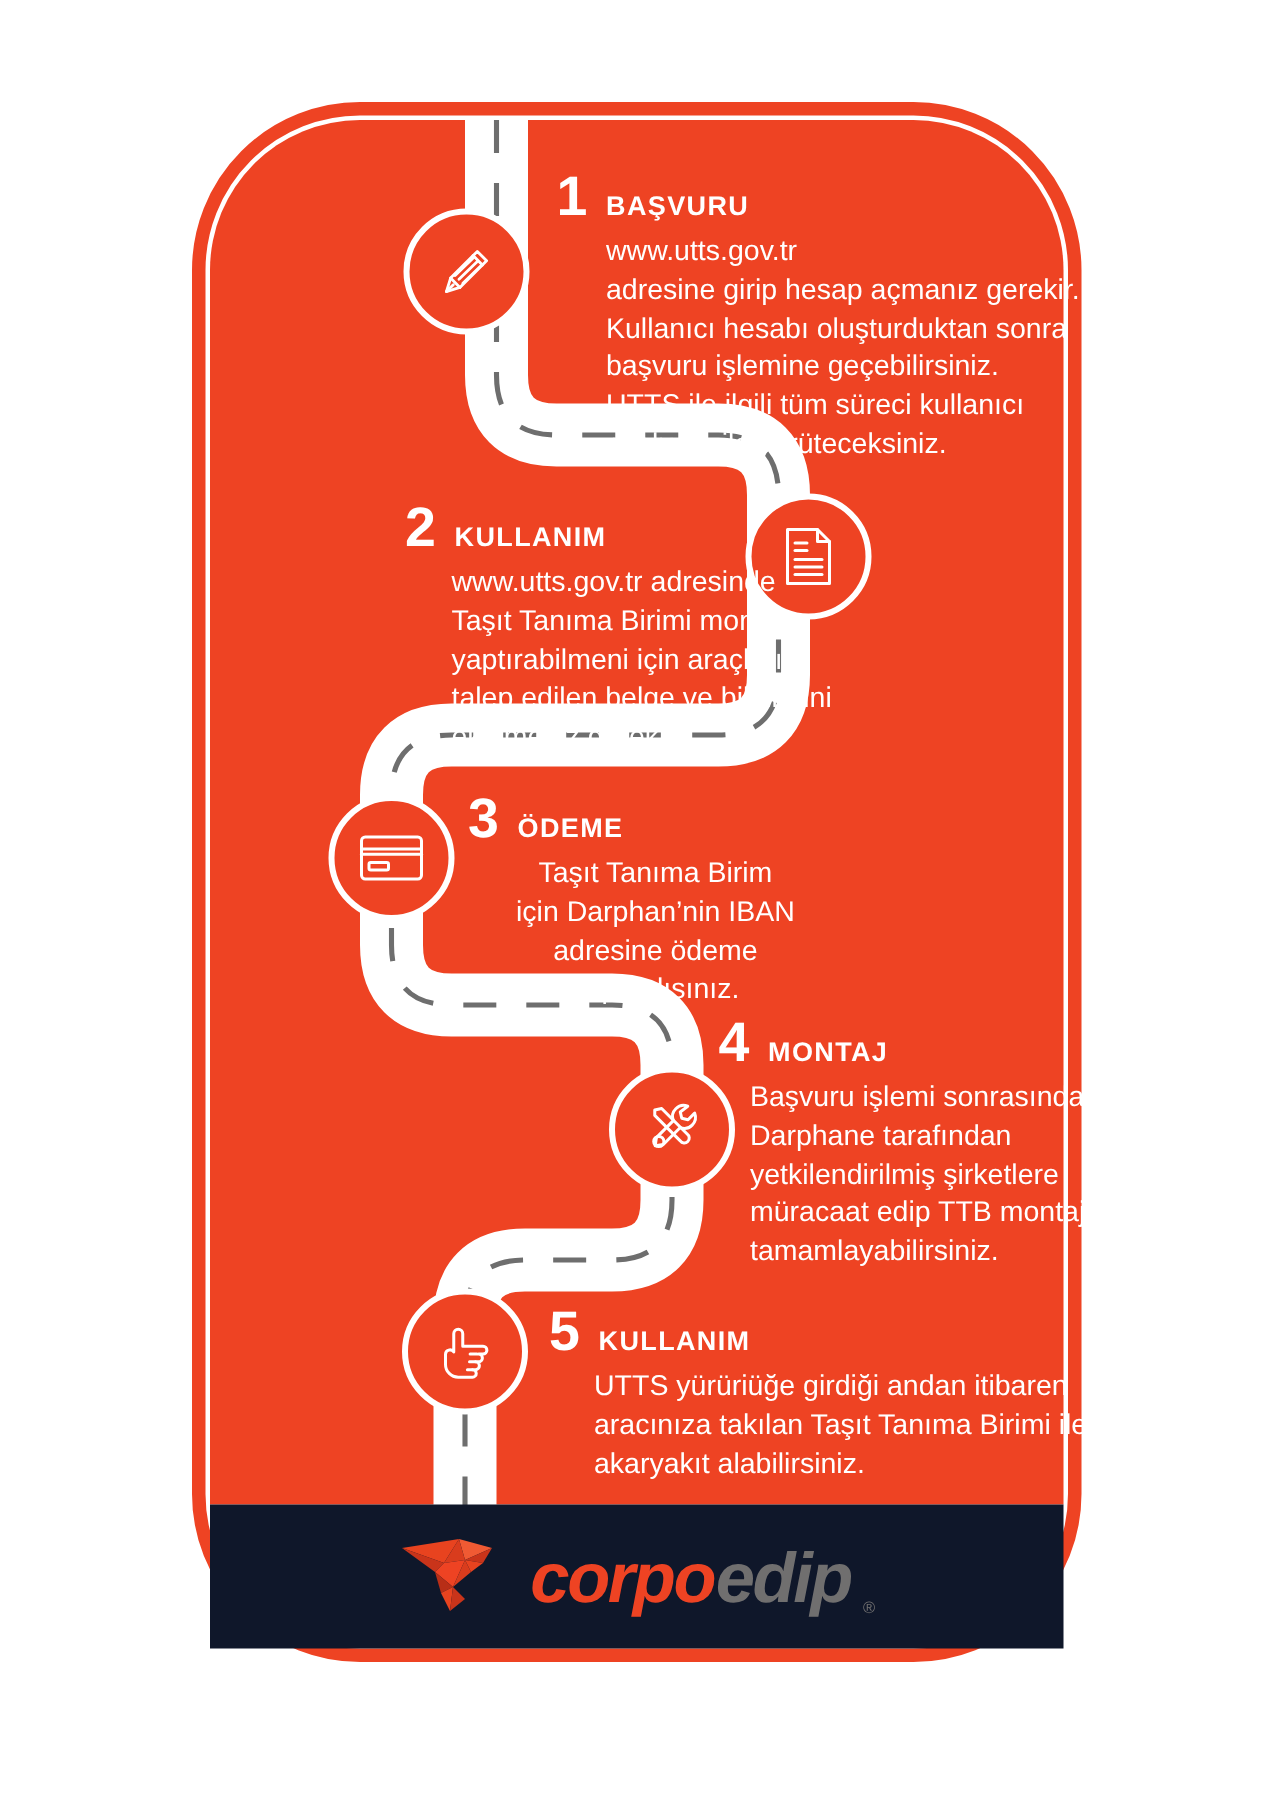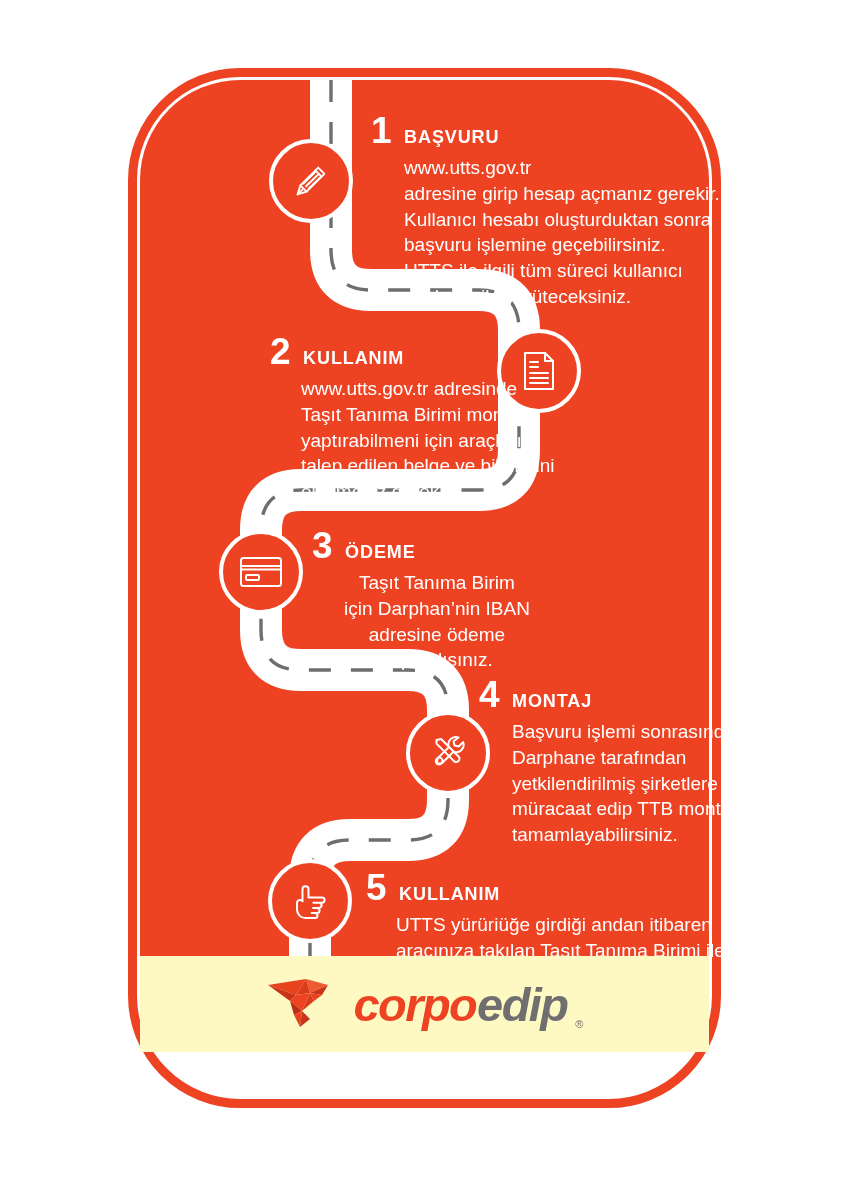--- a/index.html
+++ b/index.html
@@ -93,21 +93,21 @@
   .step-1 .step-body { margin-left: 33px; }
   .step-1 .step-head { margin-left: 0; }
 
   .step-2 { left: 270px; top: 333px; }
   .step-2 .step-body { margin-left: 31px; }
 
   .step-3 { left: 312px; top: 527px; }
   .step-3 .step-body { margin-left: 32px; text-align: center; }
 
   .step-4 { left: 479px; top: 676px; }
-  .step-4 .step-body { margin-left: 33px; }
+  .step-4 .step-body { margin-left: 21px; }
 
   .step-5 { left: 366px; top: 869px; }
   .step-5 .step-body { margin-left: 30px; }
 
   
   .icon-node {
     position: absolute;
     width: 84px;
     height: 84px;
     border-radius: 50%;
@@ -123,27 +123,27 @@
   .node-1 { left: 269px; top: 139px; }
   .node-2 { left: 497px; top: 329px; }
   .node-3 { left: 219px; top: 530px; }
   .node-4 { left: 406px; top: 711px; }
   .node-5 { left: 268px; top: 859px; }
 
   
   .footer {
     position: absolute;
     left: 140px;
-    top: 956px;
+    top: 1003px;
     width: 569px;
     height: 96px;
     display: flex;
     align-items: center;
     justify-content: center;
-    background: #fef9c3;
+    background: #0f172a;
   }
   .logo {
     display: flex;
     align-items: center;
     gap: 10px;
   }
   .logo-word {
     font-size: 47px;
     font-weight: 700;
     font-style: italic;

